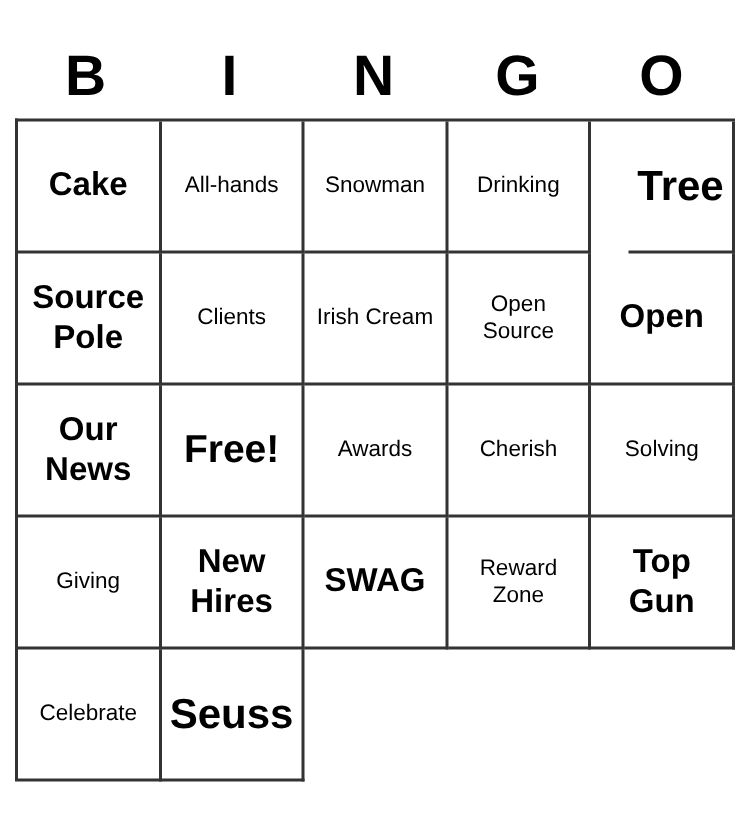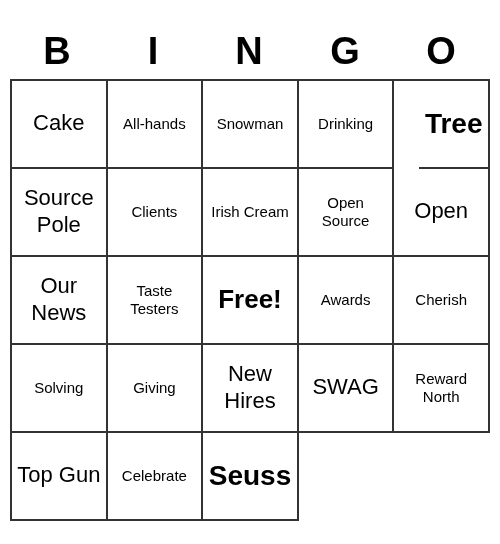--- a/index.html
+++ b/index.html
@@ -39,21 +39,21 @@
       display: flex;
       align-items: center;
       justify-content: center;
       text-align: center;
       padding: 6px 4px;
       font-size: 15px;
       line-height: 1.2;
     }
     .bingo-cell.large-text {
       font-size: 22px;
-      font-weight: normal;
+      font-weight: bold;
     }
     .bingo-cell.xlarge-text {
       font-size: 26px;
       font-weight: bold;
     }
     .bingo-cell.free {
       font-size: 26px;
       font-weight: bold;
       text-align: right;
     }
@@ -74,26 +74,25 @@
       <div class="bingo-cell">All-hands</div>
       <div class="bingo-cell">Snowman</div>
       <div class="bingo-cell">Drinking</div>
       <div class="bingo-cell xlarge-text" style="font-size: 28px; font-weight: bold; margin-left: 25px;">Tree</div>
       <div class="bingo-cell large-text">Source Pole</div>
       <div class="bingo-cell">Clients</div>
       <div class="bingo-cell">Irish Cream</div>
       <div class="bingo-cell">Open Source</div>
       <div class="bingo-cell large-text">Open</div>
       <div class="bingo-cell large-text">Our News</div>
-      <div class="bingo-cell">Taste Testers</div>
       <div class="bingo-cell free">Free!</div>
       <div class="bingo-cell">Awards</div>
       <div class="bingo-cell">Cherish</div>
       <div class="bingo-cell">Solving</div>
       <div class="bingo-cell">Giving</div>
       <div class="bingo-cell large-text">New Hires</div>
       <div class="bingo-cell large-text">SWAG</div>
-      <div class="bingo-cell">Reward North</div>
+      <div class="bingo-cell">Reward Zone</div>
       <div class="bingo-cell large-text">Top Gun</div>
       <div class="bingo-cell">Celebrate</div>
       <div class="bingo-cell xlarge-text" style="font-size: 28px; font-weight: bold;">Seuss</div>
     </div>
 </div>
 
 </body></html>

